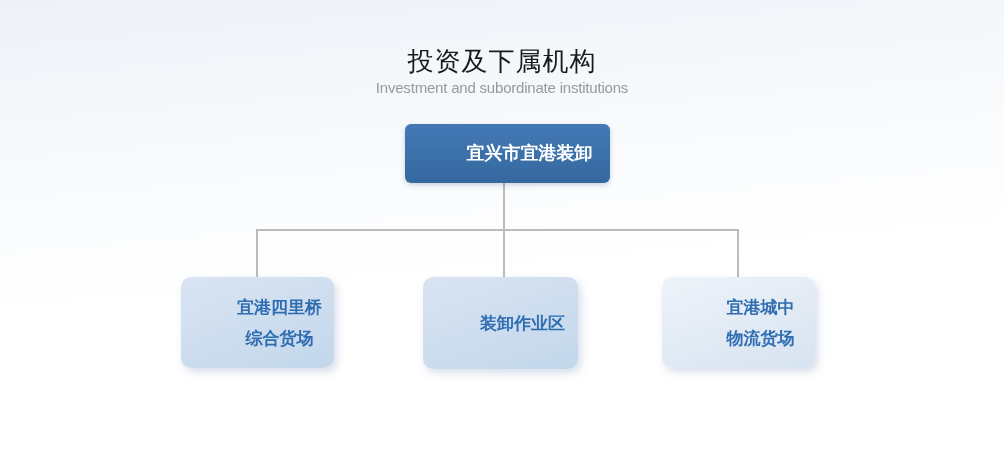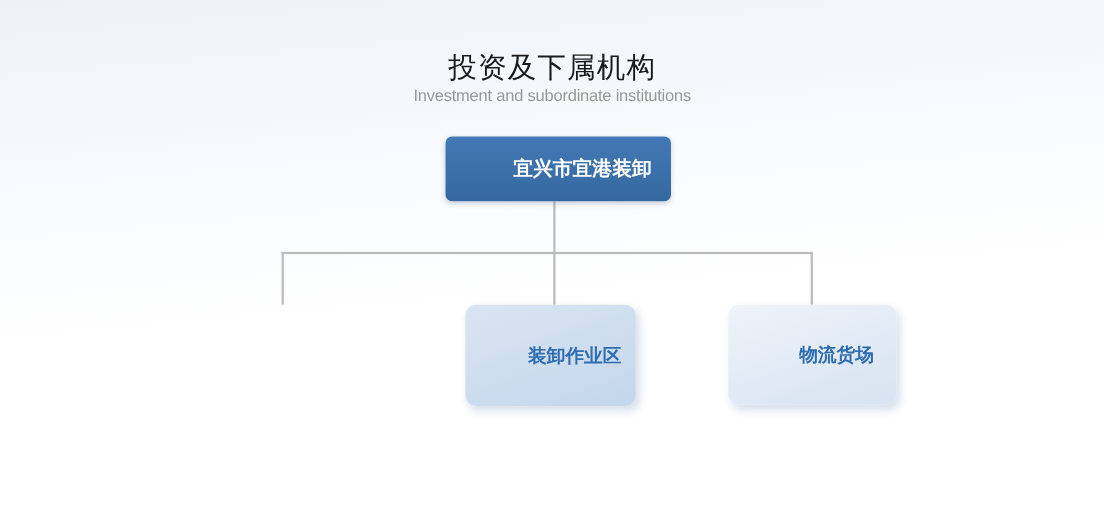--- a/index.html
+++ b/index.html
@@ -91,22 +91,27 @@
 
   <div class="connector conn-v-main"></div>
   <div class="connector conn-h"></div>
   <div class="connector conn-v-left"></div>
   <div class="connector conn-v-right"></div>
 
   <div class="node root-node">
     <span class="line">宜兴市宜港装卸</span>
   </div>
 
+  <div class="node child-node c1">
+    <span class="line">宜港四里桥</span>
+    <span class="line">综合货场</span>
+  </div>
 
   <div class="node child-node c2">
     <span class="line">装卸作业区</span>
   </div>
 
   <div class="node child-node c3">
+    <span class="line">宜港城中</span>
     <span class="line">物流货场</span>
   </div>
 
 </div>
 
 </body></html>

